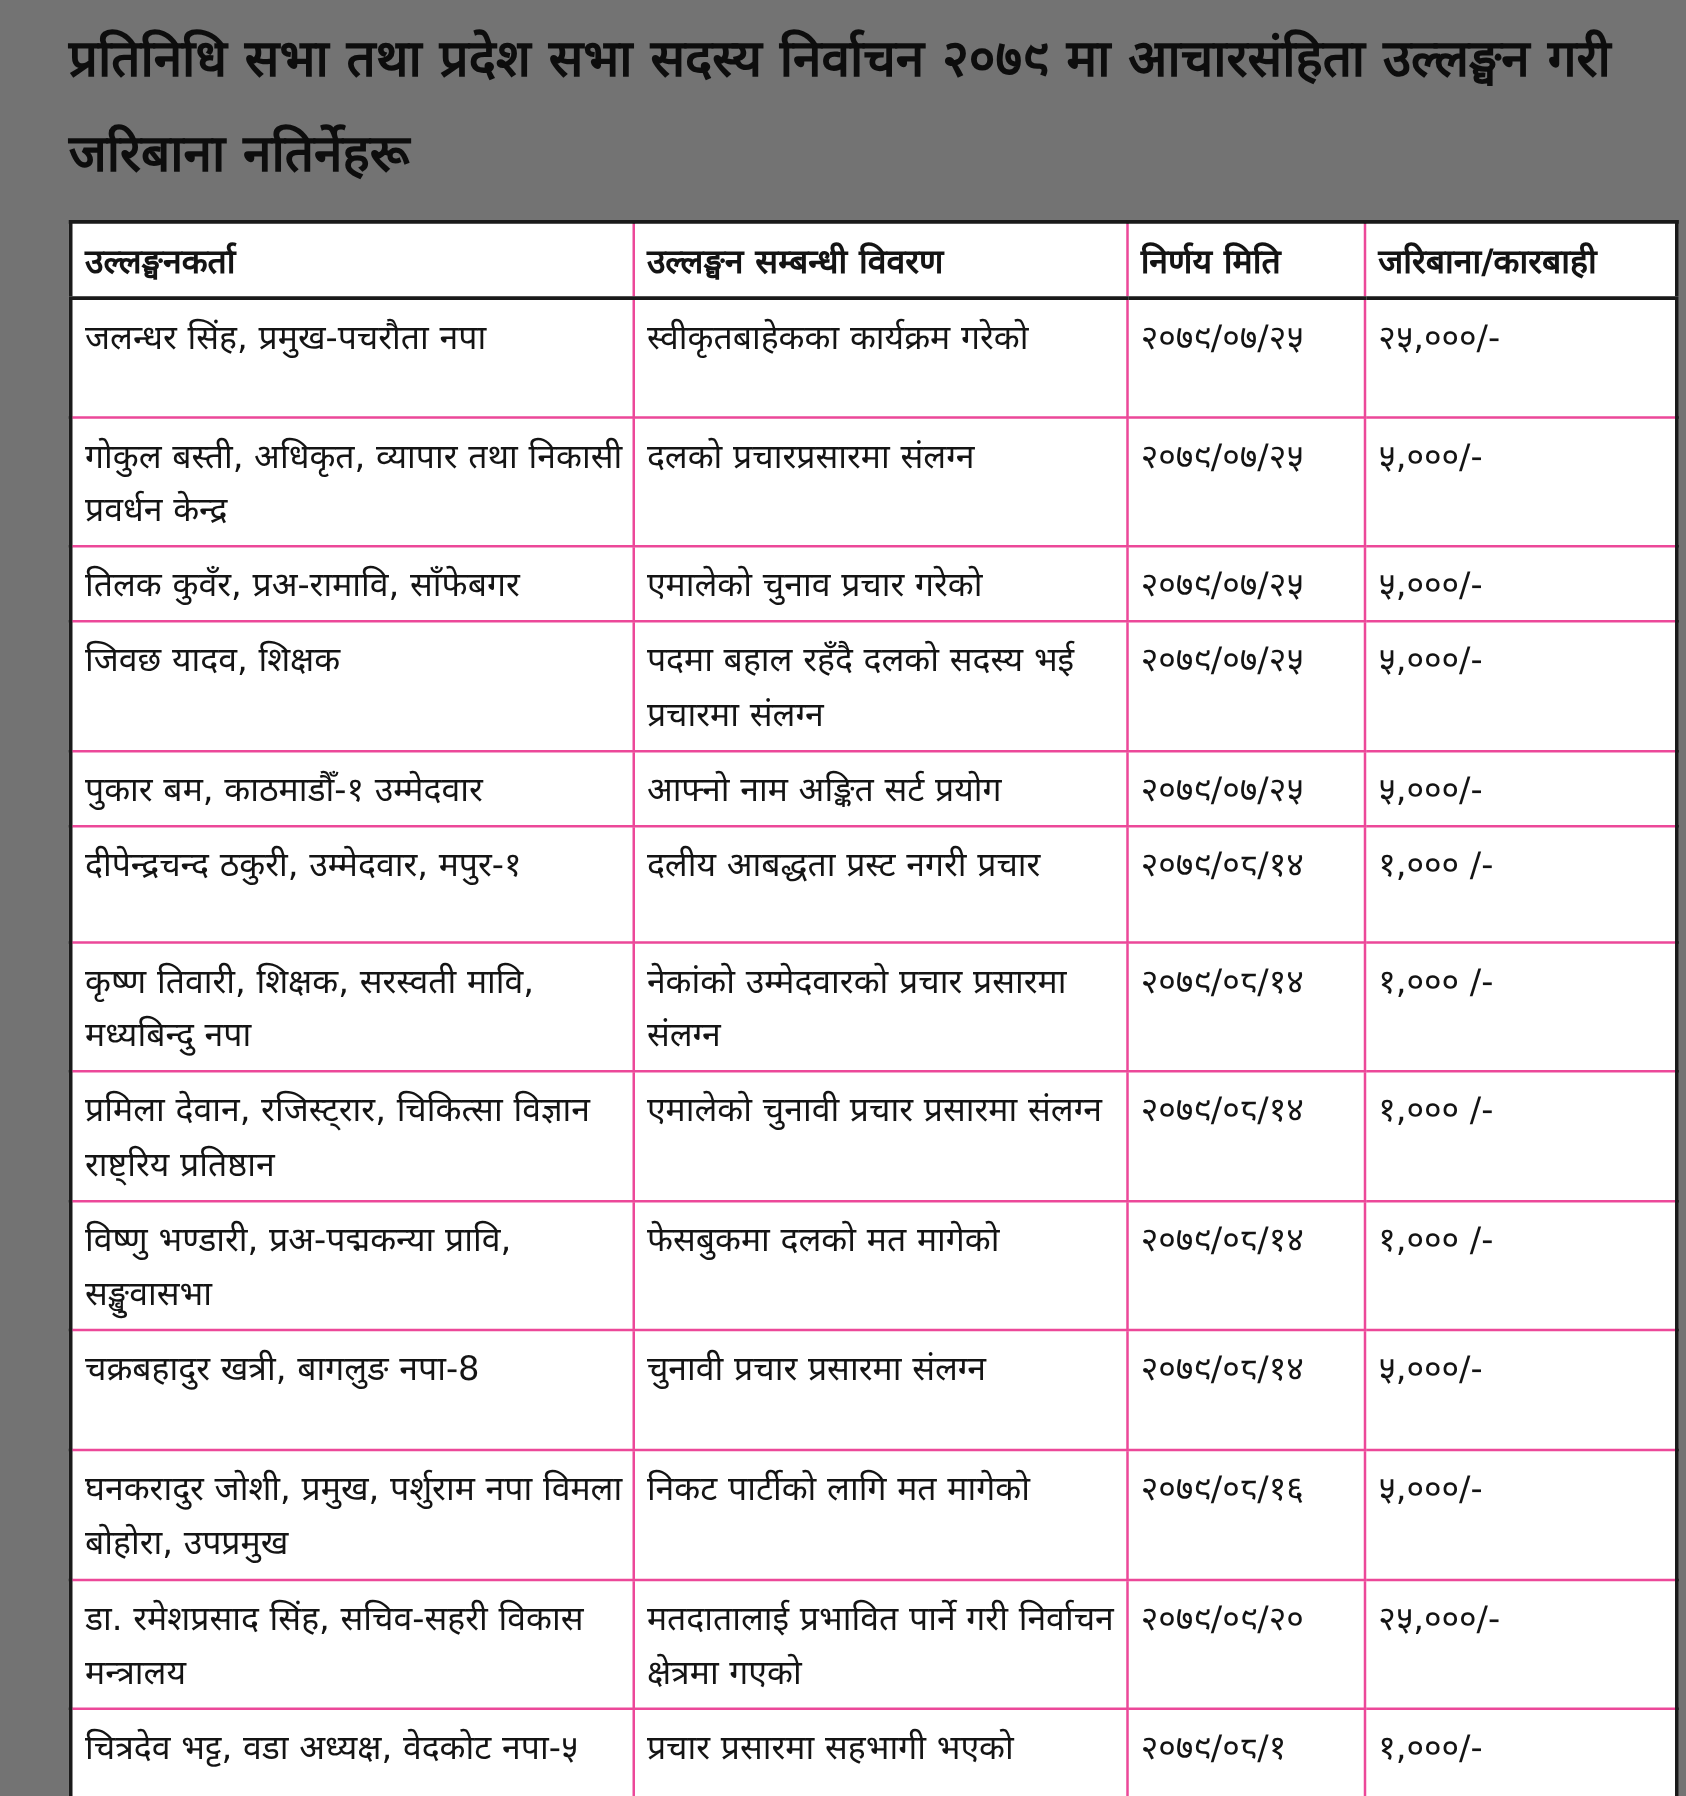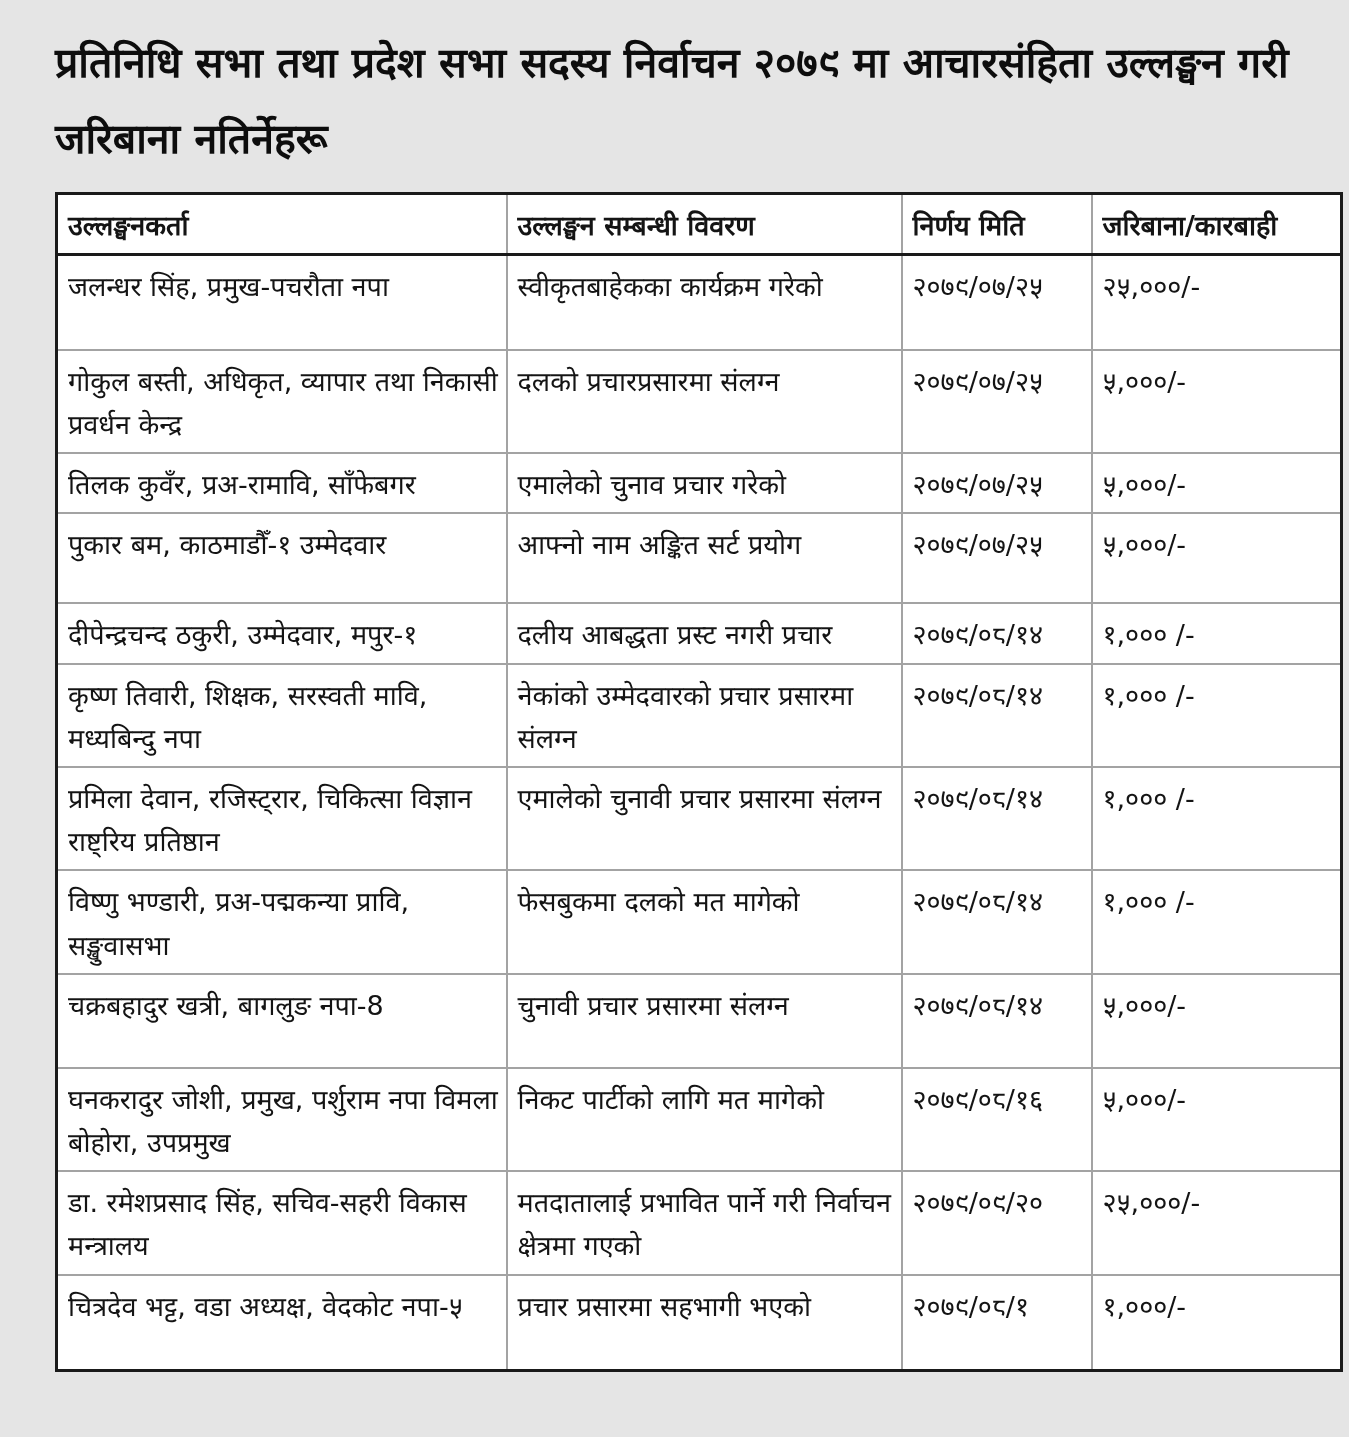--- a/index.html
+++ b/index.html
@@ -6,22 +6,22 @@
     margin: 0;
     padding: 0;
     background: #ffffff;
     color: #111111;
     font-family: "DejaVu Sans", sans-serif;
   }
   .page {
     width: 1349px;
     height: 1437px;
     box-sizing: border-box;
-    padding: 26px 9px 0 55px;
-    background: #e5e5e5;
+    padding: 10px 9px 0 55px;
+    background: #737373;
     overflow: hidden;
   }
   .doc-title {
     font-size: 41px;
     font-weight: bold;
     line-height: 1.85;
     color: #0d0d0d;
     max-width: 1285px;
     margin: 0 0 14px 0;
     letter-spacing: 0px;
@@ -31,21 +31,21 @@
     table-layout: fixed;
     width: 1285px;
     background: #ffffff;
   }
   table.violations col.c1 { width: 450px; }
   table.violations col.c2 { width: 395px; }
   table.violations col.c3 { width: 190px; }
   table.violations col.c4 { width: 250px; }
   table.violations th,
   table.violations td {
-    border: 2px solid #a3a3a3;
+    border: 2px solid #ec4899;
     vertical-align: top;
     text-align: left;
     padding: 9px 6px 6px 10px;
     font-size: 27px;
     line-height: 1.6;
     color: #141414;
     overflow: hidden;
     word-wrap: break-word;
     margin-left: 28px;
   }
@@ -117,20 +117,26 @@
           <td class="date-cell">२०७९/०७/२५</td>
           <td class="fine-cell">५,०००/-</td>
         </tr>
         <tr>
           <td>तिलक कुवँर, प्रअ-रामावि, साँफेबगर</td>
           <td>एमालेको चुनाव प्रचार गरेको</td>
           <td class="date-cell">२०७९/०७/२५</td>
           <td class="fine-cell">५,०००/-</td>
         </tr>
         <tr>
+          <td>जिवछ यादव, शिक्षक</td>
+          <td>पदमा बहाल रहँदै दलको सदस्य भई प्रचारमा संलग्न</td>
+          <td class="date-cell">२०७९/०७/२५</td>
+          <td class="fine-cell">५,०००/-</td>
+        </tr>
+        <tr>
           <td>पुकार बम, काठमाडौँ-१ उम्मेदवार</td>
           <td>आफ्नो नाम अङ्कित सर्ट प्रयोग</td>
           <td class="date-cell">२०७९/०७/२५</td>
           <td class="fine-cell">५,०००/-</td>
         </tr>
         <tr>
           <td>दीपेन्द्रचन्द ठकुरी, उम्मेदवार, मपुर-१</td>
           <td>दलीय आबद्धता प्रस्ट नगरी प्रचार</td>
           <td class="date-cell">२०७९/०८/१४</td>
           <td class="fine-cell">१,००० /-</td>

